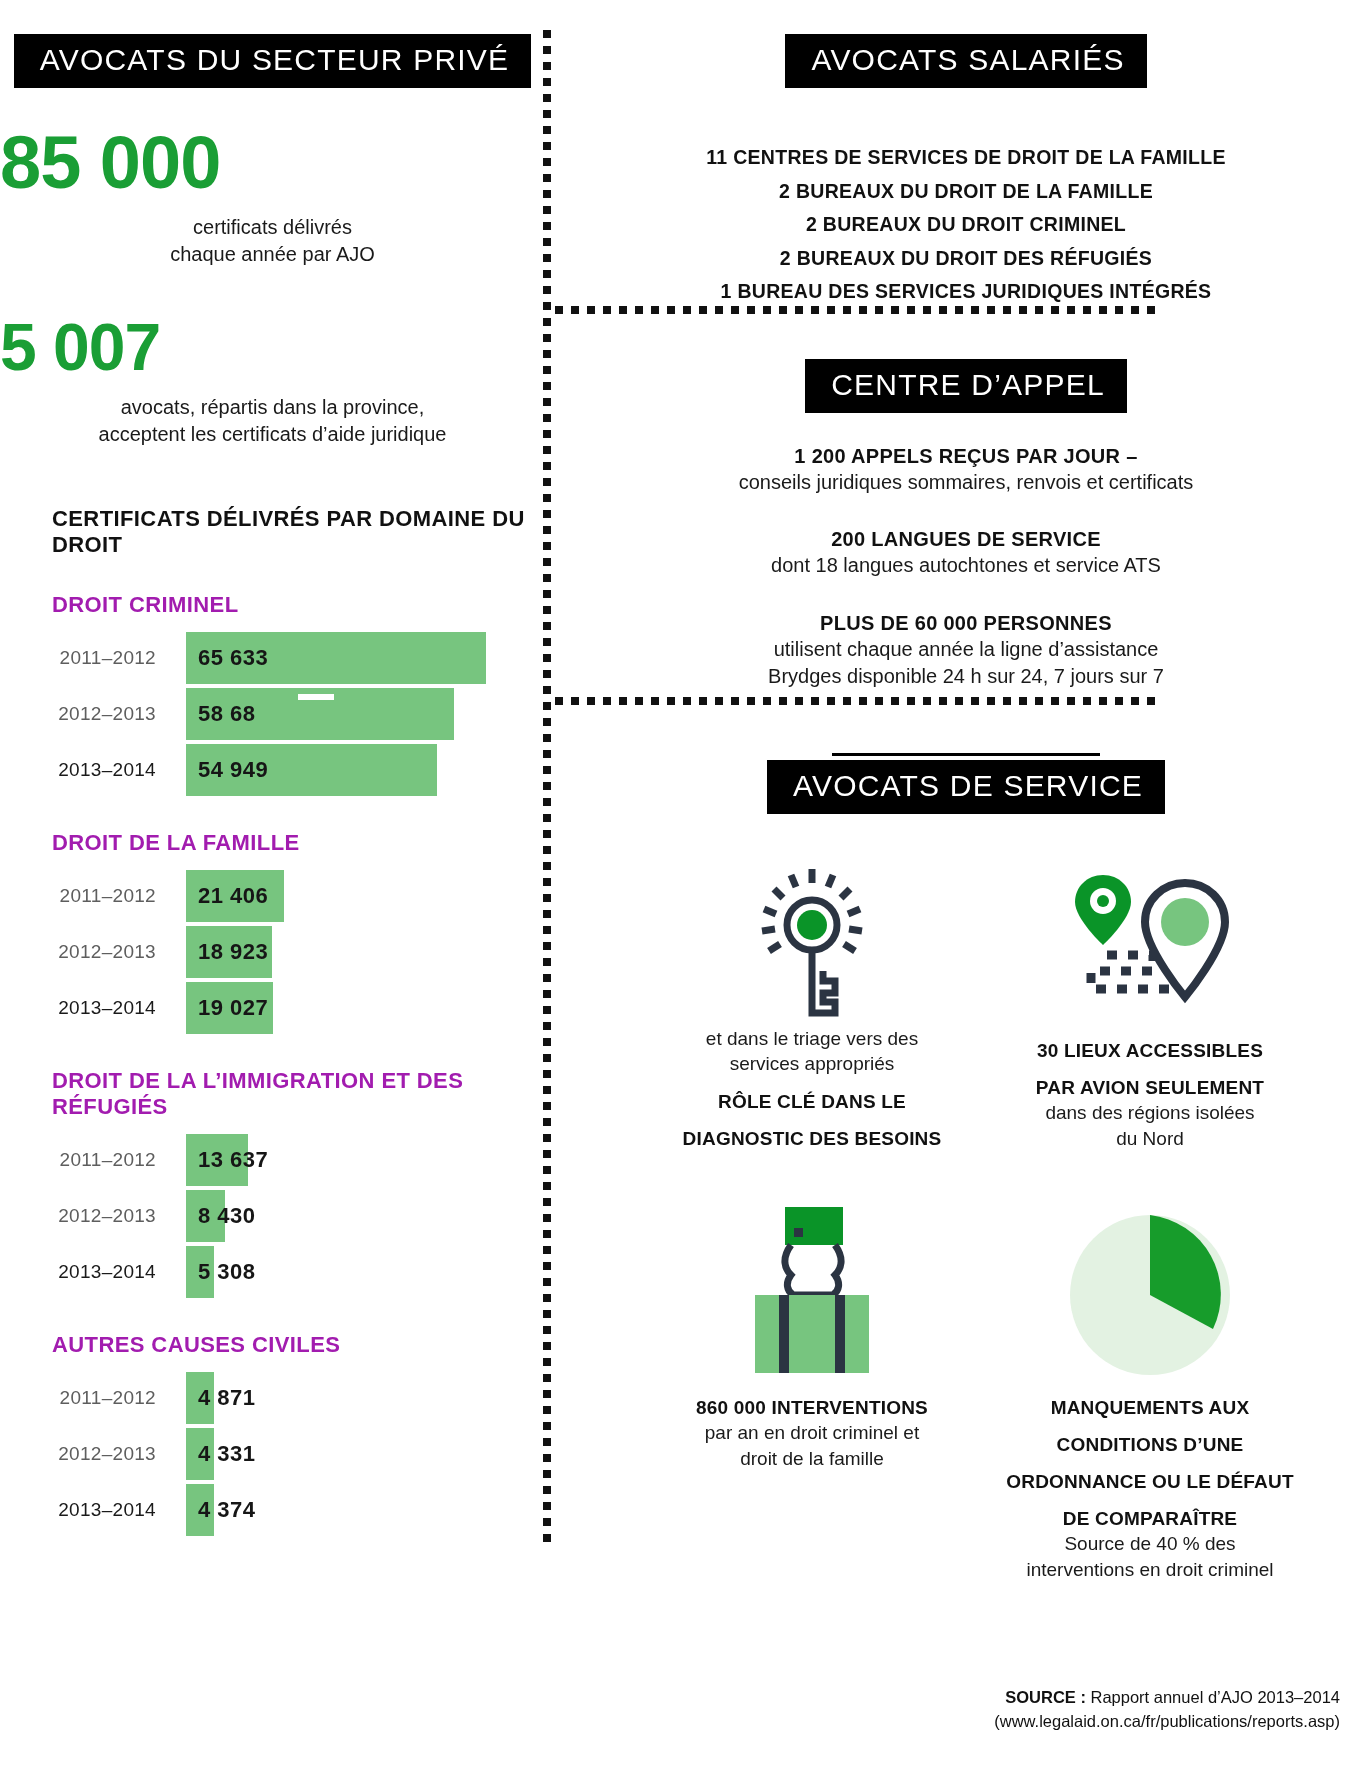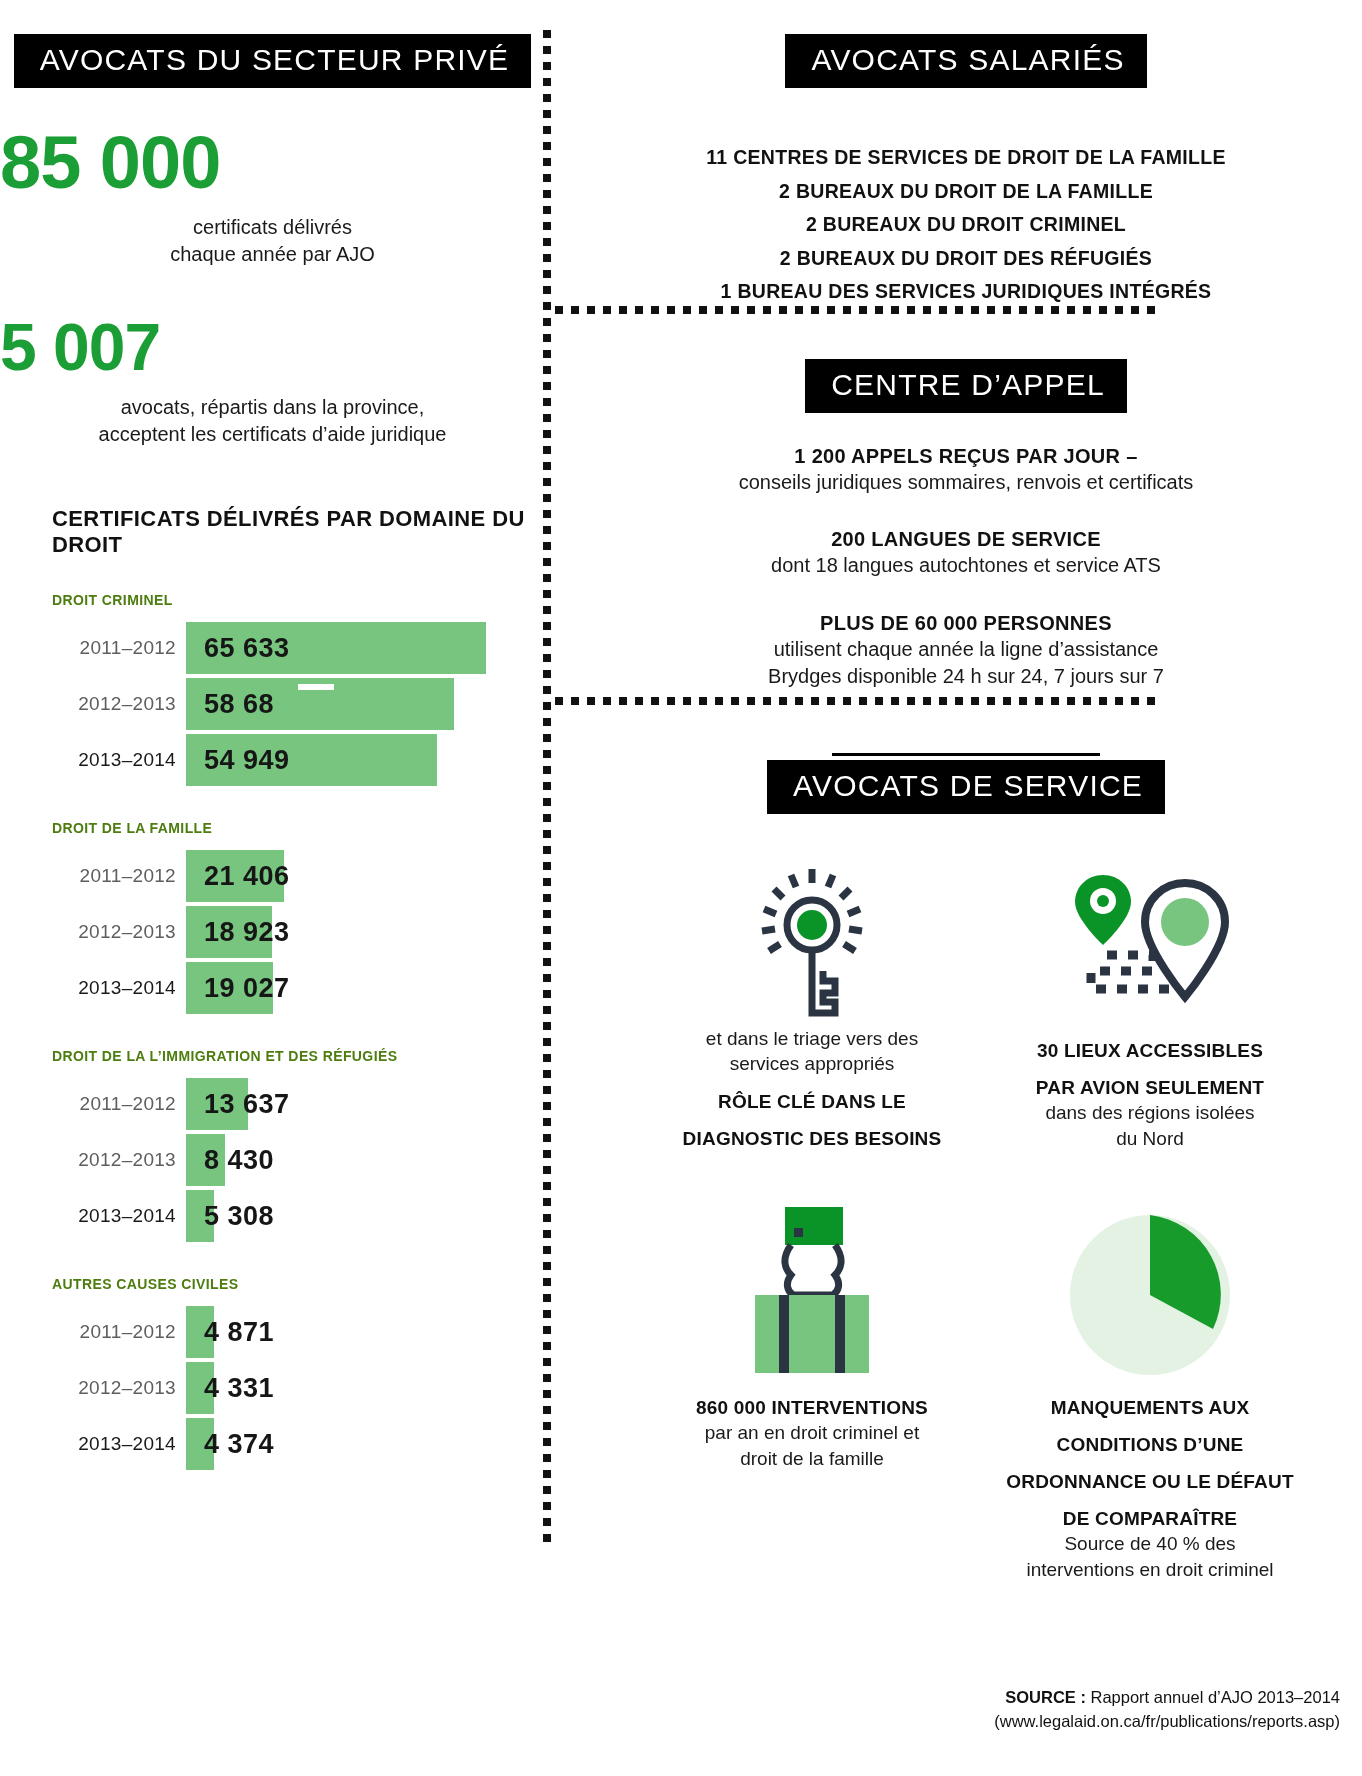--- a/index.html
+++ b/index.html
@@ -81,57 +81,57 @@
 
   .section-title {
     font-size: 22px;
     font-weight: 700;
     letter-spacing: .4px;
     color: #111;
     margin: 58px 0 0 52px;
   }
 
   .cat-title {
-    font-size: 14px;
+    font-size: 22px;
     font-weight: 700;
     letter-spacing: .4px;
-    color: #4d7c0f;
+    color: #a21caf;
     margin: 34px 0 0 52px;
   }
 
   .bars { margin: 14px 0 0 0; }
   .bar-row {
     display: flex;
     align-items: center;
     height: 52px;
     margin-bottom: 4px;
   }
   .bar-year {
     width: 186px;
     text-align: right;
-    padding-right: 10px;
+    padding-right: 30px;
     font-size: 19px;
     color: #5e5e5e;
     letter-spacing: .3px;
     flex: 0 0 186px;
   }
   .bar-year.dark { color: #1a1a1a; }
   .bar-track { position: relative; flex: 1 1 auto; height: 52px; }
   .bar-fill {
     position: absolute;
     left: 0; top: 0;
     height: 52px;
     background: #77c57f;
   }
   .bar-value {
     position: absolute;
-    left: 18px; top: 0;
+    left: 12px; top: 0;
     height: 40px;
     line-height: 52px;
-    font-size: 27px;
+    font-size: 22px;
     font-weight: 700;
     color: #161616;
     letter-spacing: .5px;
     white-space: nowrap;
   }
   .glitch-bar {
     position: absolute;
     width: 36px; height: 6px;
     background: #ffffff;
     left: 112px; top: 6px;

